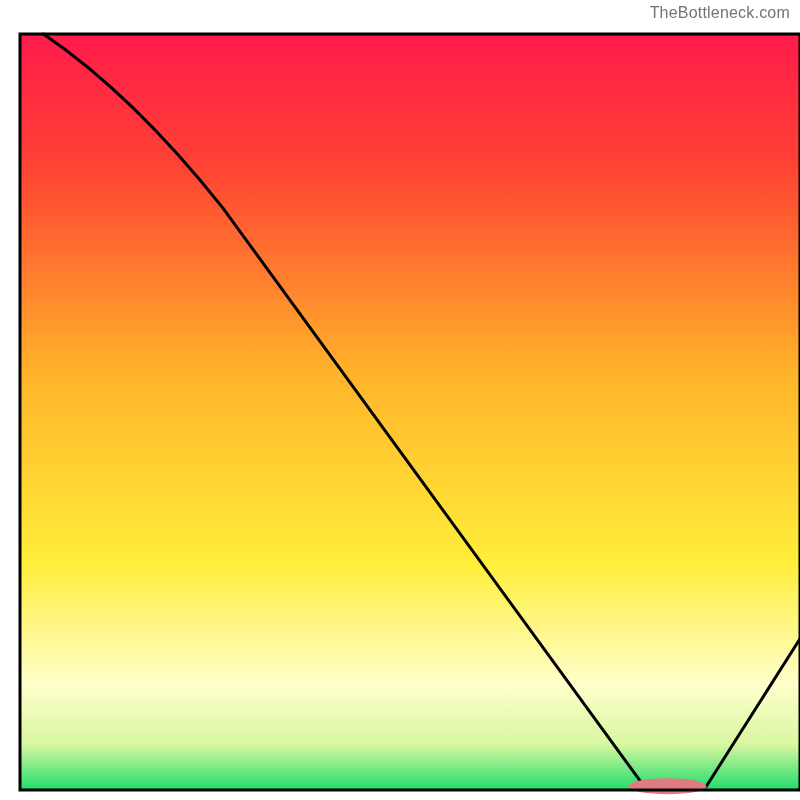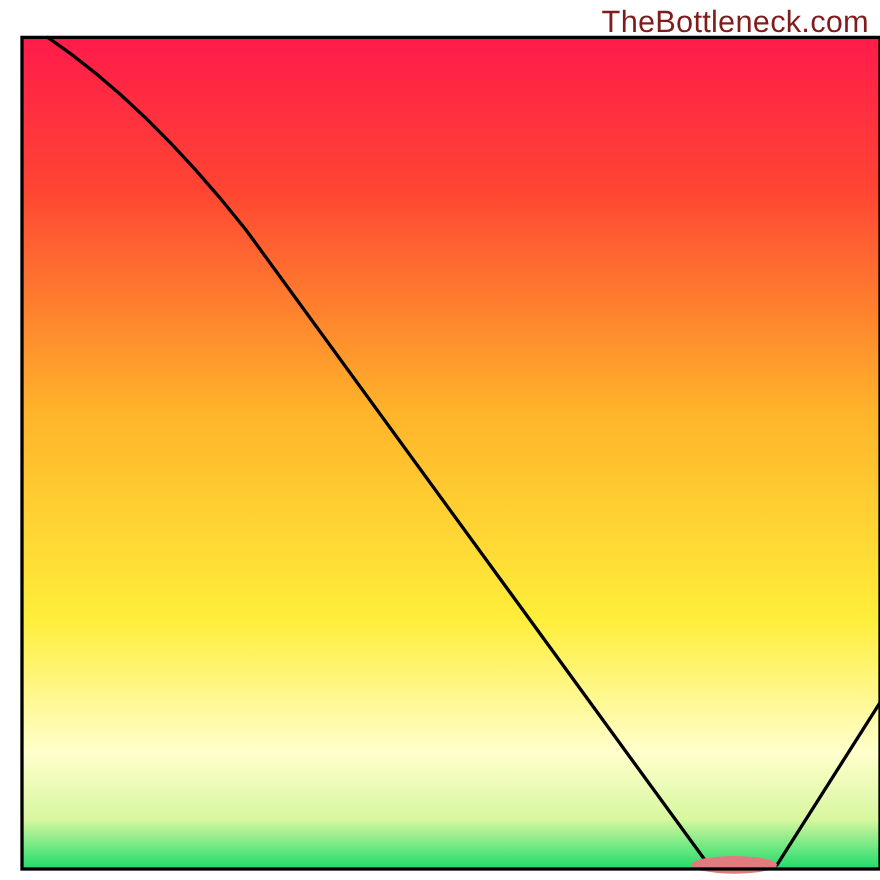--- a/index.html
+++ b/index.html
@@ -13,23 +13,23 @@
   }
   .wrap {
     position: relative;
     width: 800px;
     height: 800px;
   }
   .attribution {
     position: absolute;
     top: 4px;
     right: 10px;
-    font-size: 28px;
+    font-size: 16px;
     font-weight: 500;
-    color: #7f1d1d;
+    color: #737373;
     letter-spacing: 0.2px;
   }
   svg {
     position: absolute;
     left: 0;
     top: 0;
   }
 </style>
 </head>
 <body>

